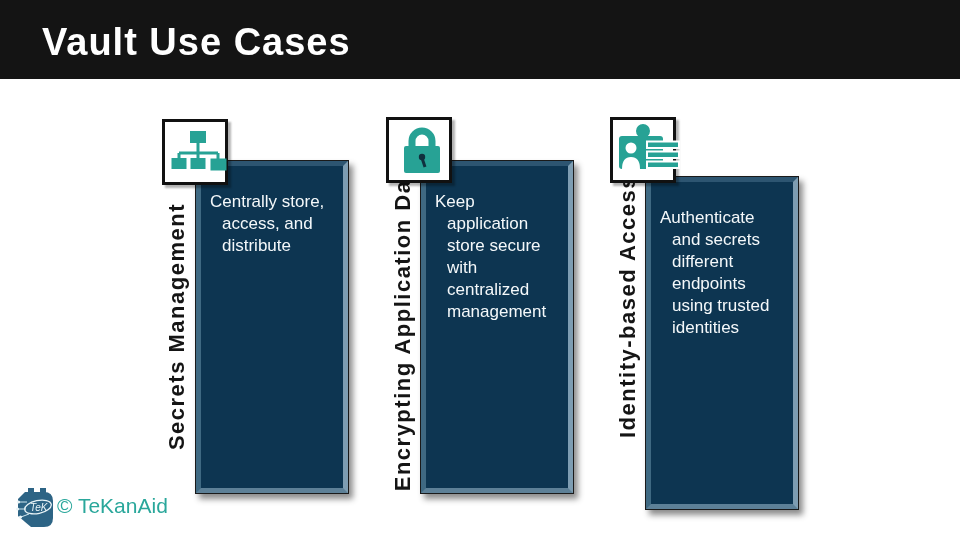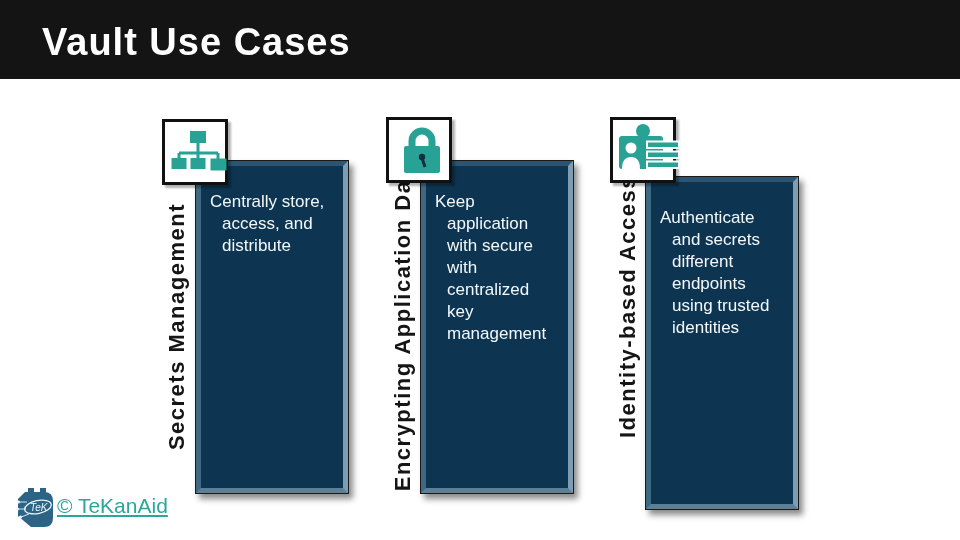--- a/index.html
+++ b/index.html
@@ -42,21 +42,21 @@
          border-right-color:#7e9db2;border-bottom-color:#5d8097;
          border-left-color:#3f6982;}
   .uc-text{position:absolute;left:6px;top:6px;right:6px;bottom:6px;
            padding:24px 10px 0 8px;color:#f4f8fa;font-size:17px;line-height:22px;}
   .desc-line{margin-left:12px;}
   .desc-line.first{margin-left:0;}
 
   
   .footer{position:absolute;left:0;bottom:0;width:100%;height:52px;}
   .logo{position:absolute;left:14px;top:-1px;}
-  .copyright{position:absolute;left:57px;top:6px;font-size:21px;color:#2aa79b;text-decoration:underline;}
+  .copyright{position:absolute;left:57px;top:6px;font-size:21px;color:#2aa79b;}
 </style>
 </head>
 <body>
 
 <div class="slide">
 
   <header class="header">
     <h1 class="title">Vault Use Cases</h1>
   </header>
 
@@ -88,24 +88,23 @@
       <circle cx="33" cy="37" r="3.2" fill="#10303e"></circle>
       <path d="M33 38 l3 9" stroke="#10303e" stroke-width="3" fill="none"></path>
     </svg>
   </div>
   <div class="uc-label label-2">Encrypting Application Data</div>
   <div class="uc-box box-2">
     <div class="bevel"></div>
     <div class="uc-text">
       <div class="desc-line first">Keep</div>
       <div class="desc-line">application</div>
-      <div class="desc-line">with secure</div>
+      <div class="desc-line">store secure</div>
       <div class="desc-line">with</div>
       <div class="desc-line">centralized</div>
-      <div class="desc-line">key</div>
       <div class="desc-line">management</div>
     </div>
   </div>
 
   <div class="icon-tile tile-3">
     <svg width="66" height="66" viewBox="0 0 66 66">
       <circle cx="30" cy="11" r="8" fill="#27a295" stroke="#ffffff" stroke-width="2"></circle>
       <rect x="6" y="16" width="44" height="33" rx="3" fill="#27a295"></rect>
       <circle cx="18" cy="28" r="5.5" fill="#ffffff"></circle>
       <path d="M9 49 q0 -12 9 -12 q9 0 9 12 z" fill="#ffffff"></path>

